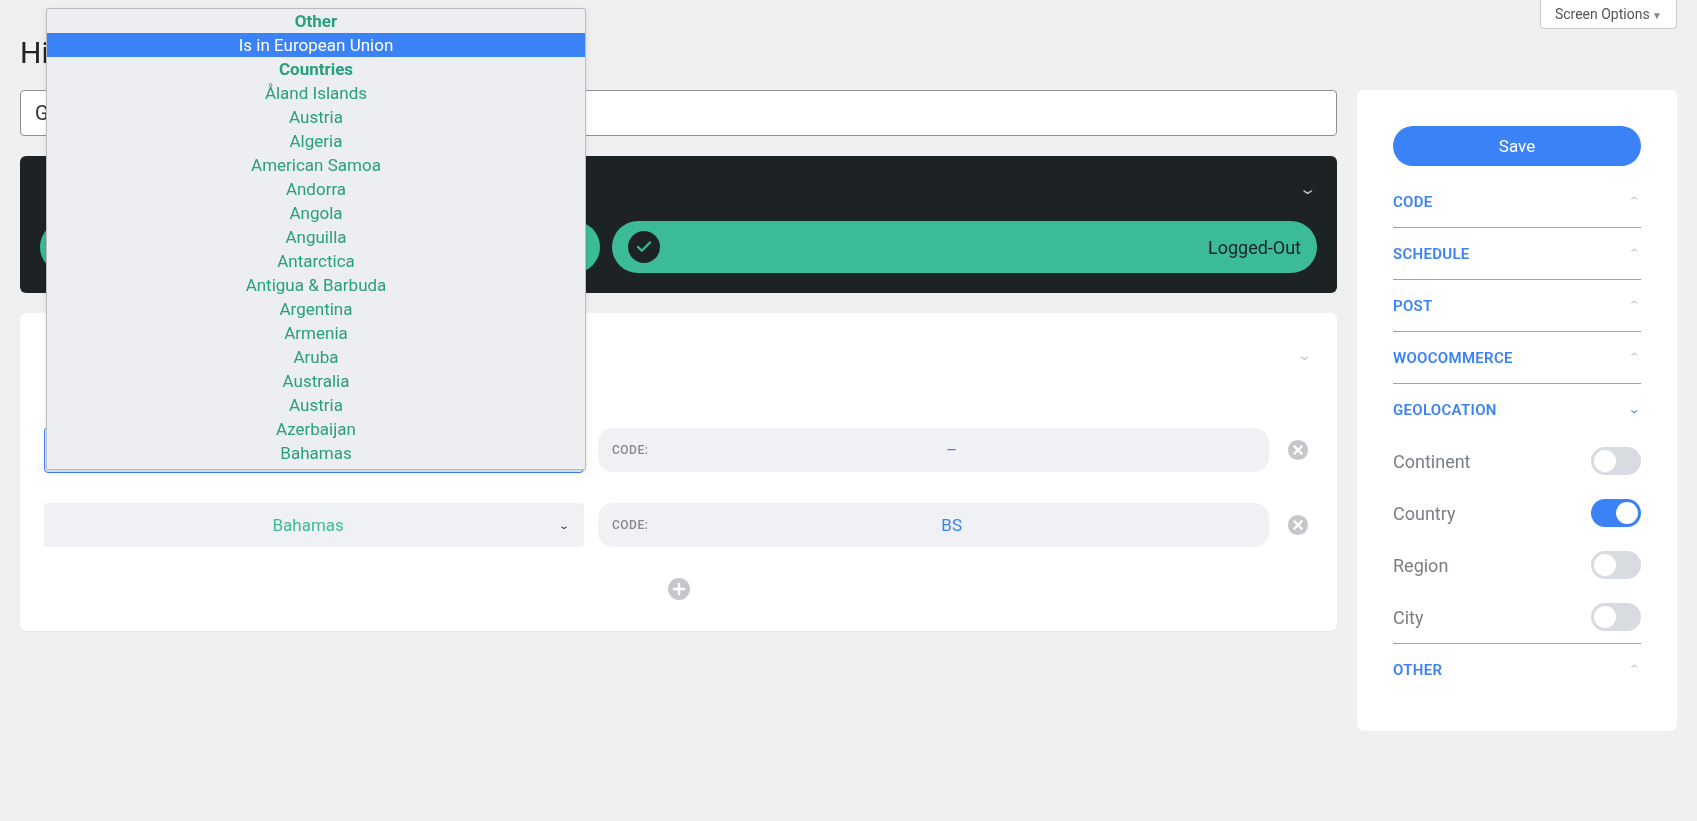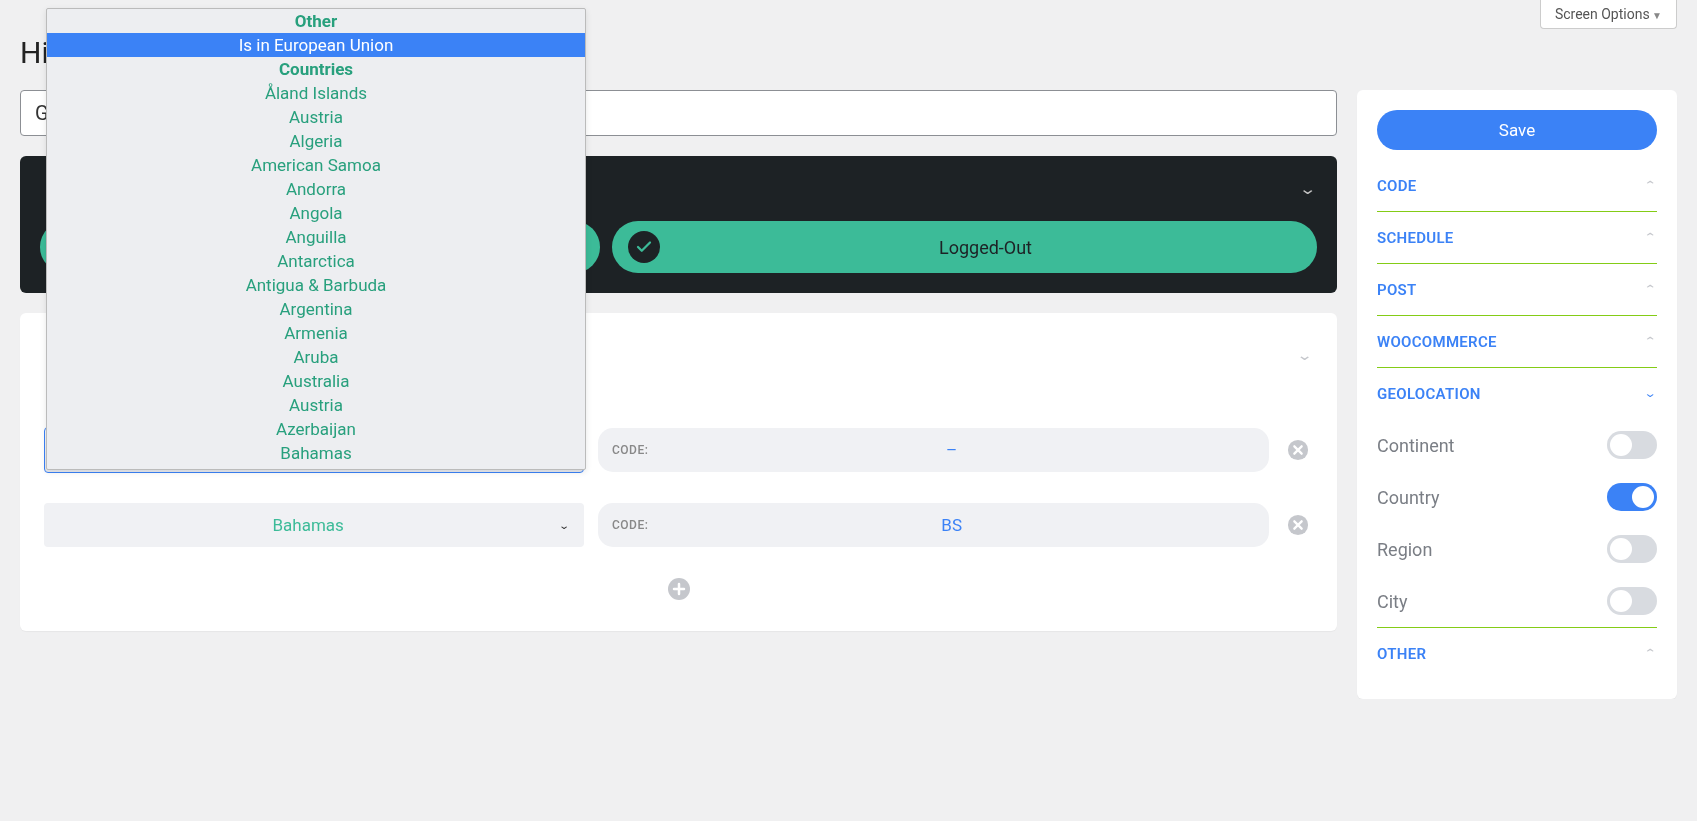--- a/index.html
+++ b/index.html
@@ -36,21 +36,21 @@
     .pill {
       flex: 1; background: #3cbb98; color: #fff; border-radius: 100px;
       padding: 10px 16px; display: flex; align-items: center; gap: 10px;
       font-size: 18px; cursor: pointer;
     }
     .pill-check {
       width: 32px; height: 32px; border-radius: 50%; background: #1d2225;
       display: flex; align-items: center; justify-content: center; flex-shrink: 0;
     }
     .pill-check svg { width: 18px; height: 18px; }
-    .pill-label { flex: 1; text-align: center; color: #1d2225; font-weight: 400; }
+    .pill-label { flex: 1; text-align: right; color: #1d2225; font-weight: 400; }
     
     .white-card {
       background: #fff; border-radius: 6px; margin-top: 20px; padding: 30px 24px;
       box-shadow: 0 1px 1px rgba(0,0,0,0.04);
     }
     .card-header { display: flex; justify-content: flex-end; margin-bottom: 60px; }
     .card-chevron { color: #c5c7cc; font-size: 20px; cursor: pointer; transform: scaleY(0.7); }
     
     .rule-row { display: flex; gap: 14px; align-items: center; margin-bottom: 30px; }
     .select-box {
@@ -90,21 +90,21 @@
     .toggle.on-blue { background: #3b82f6; }
     .toggle.off { background: #d8dbe0; }
     .toggle .knob {
       width: 22px; height: 22px; background: #fff; border-radius: 50%;
       position: absolute; top: 3px; transition: left 0.2s;
     }
     .toggle.on .knob, .toggle.on-blue .knob { left: 25px; }
     .toggle.off .knob { left: 3px; }
     .toggle.dark-knob.on .knob { background: #1d2225; }
     
-    .sidebar-body { padding: 20px; }
+    .sidebar-body { padding: 36px; }
     .save-btn {
       width: 100%; background: #3b82f6; color: #fff; border: none;
       border-radius: 100px; padding: 10px; font-size: 17px; cursor: pointer;
     }
     
     .acc-item {
       display: flex; justify-content: space-between; align-items: center;
       padding: 16px 0; border-top: 1px solid #84cc16; cursor: pointer;
     }
     .acc-item:first-of-type { border-top: none; margin-top: 10px; }

